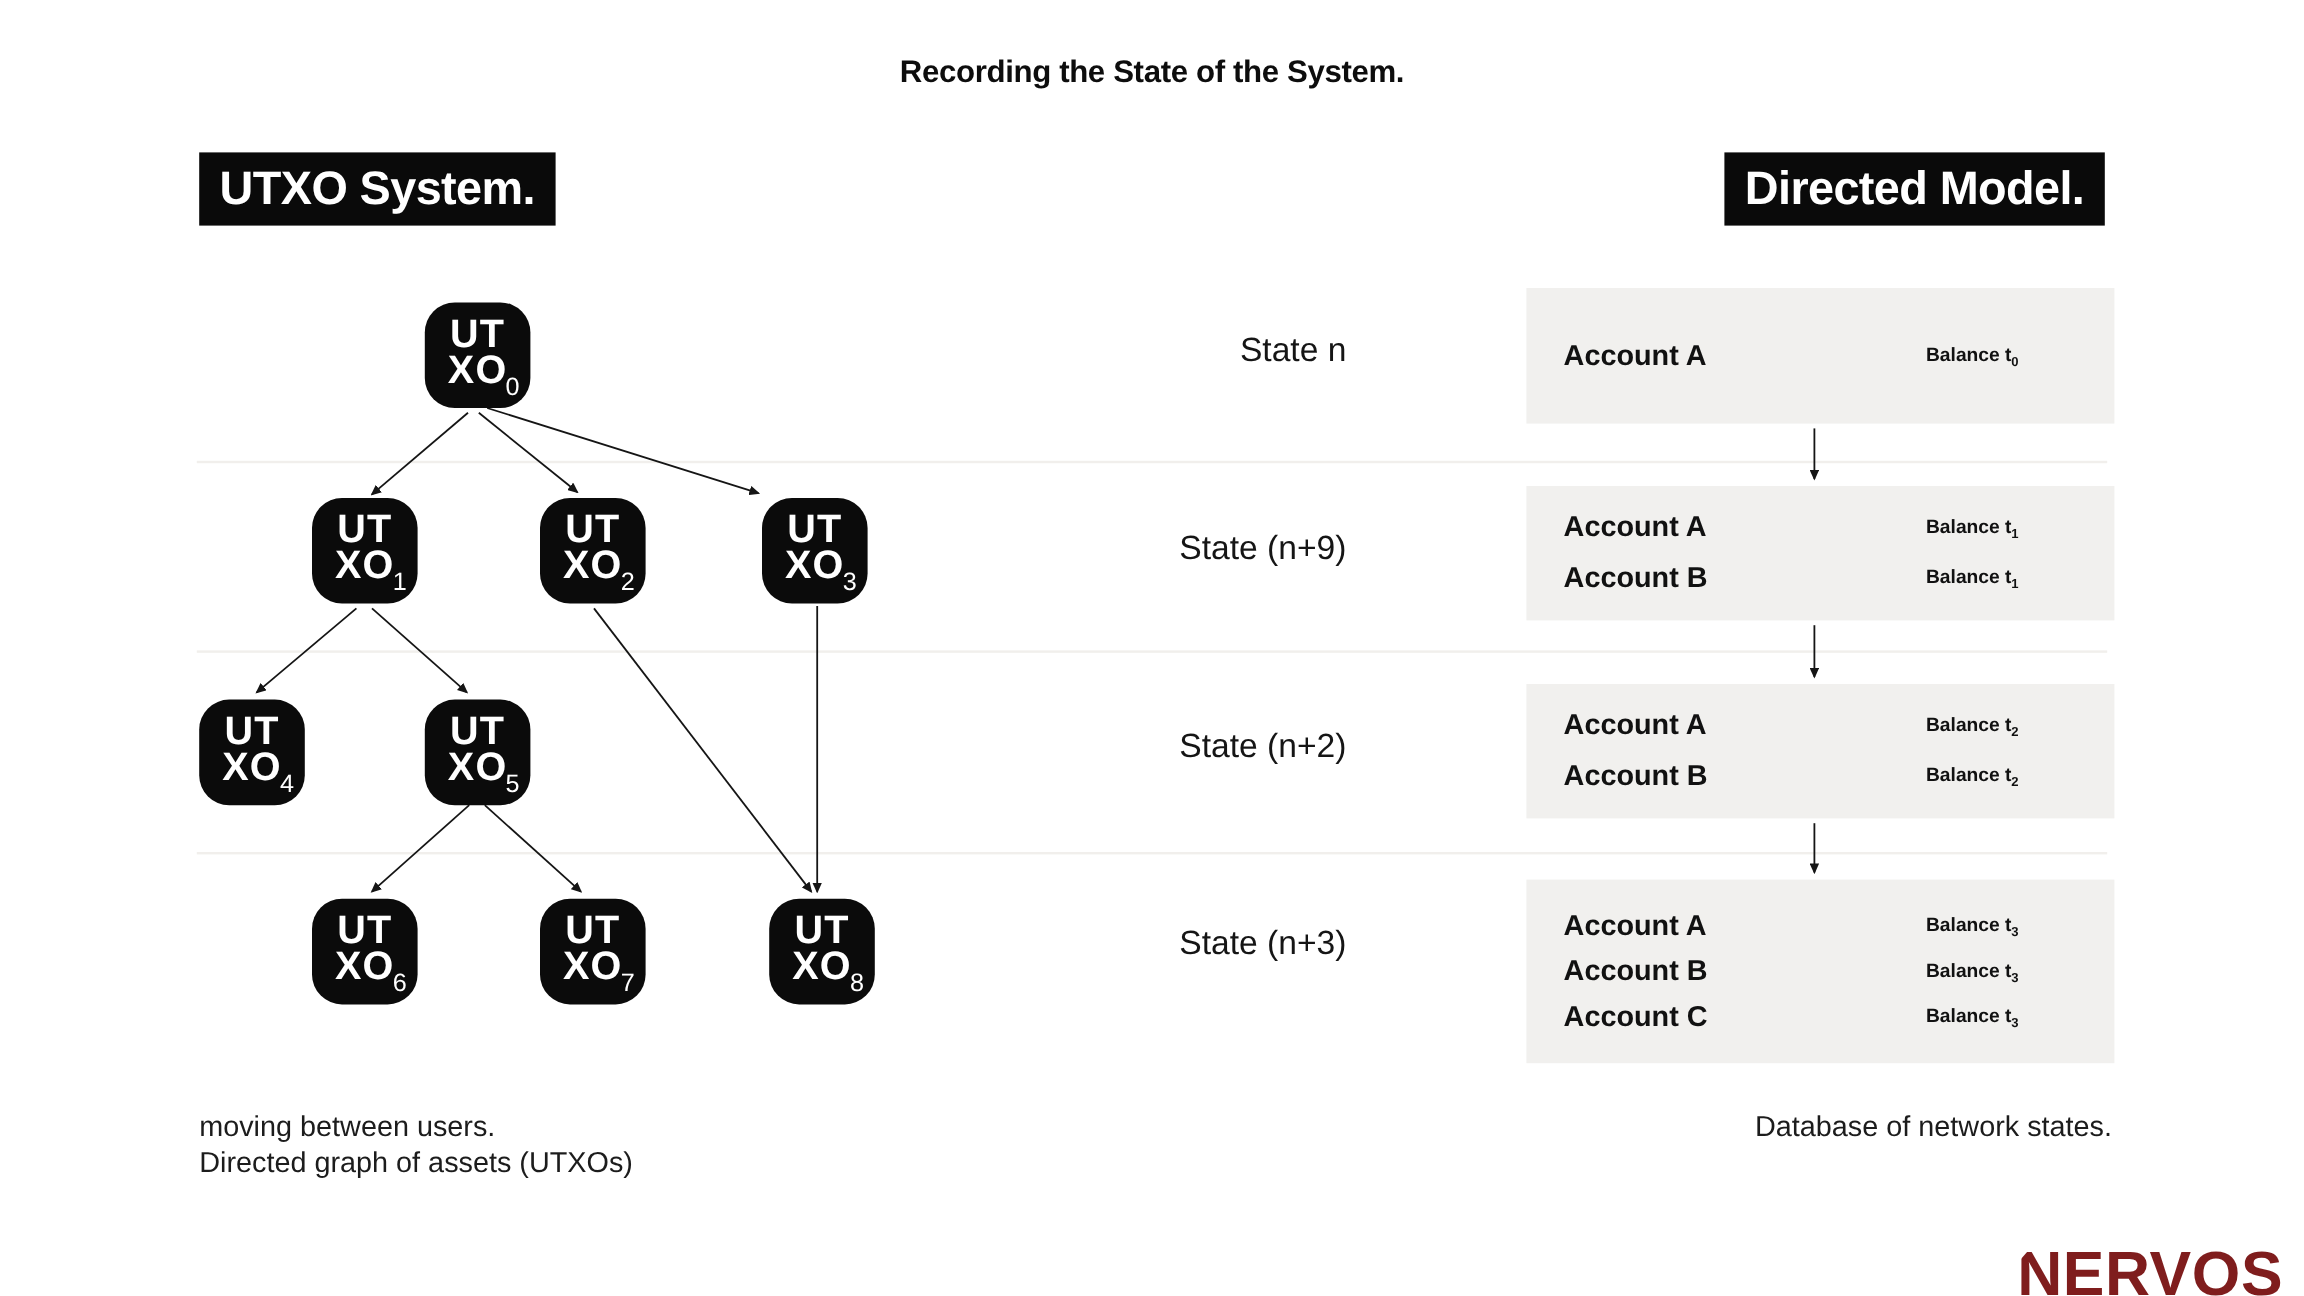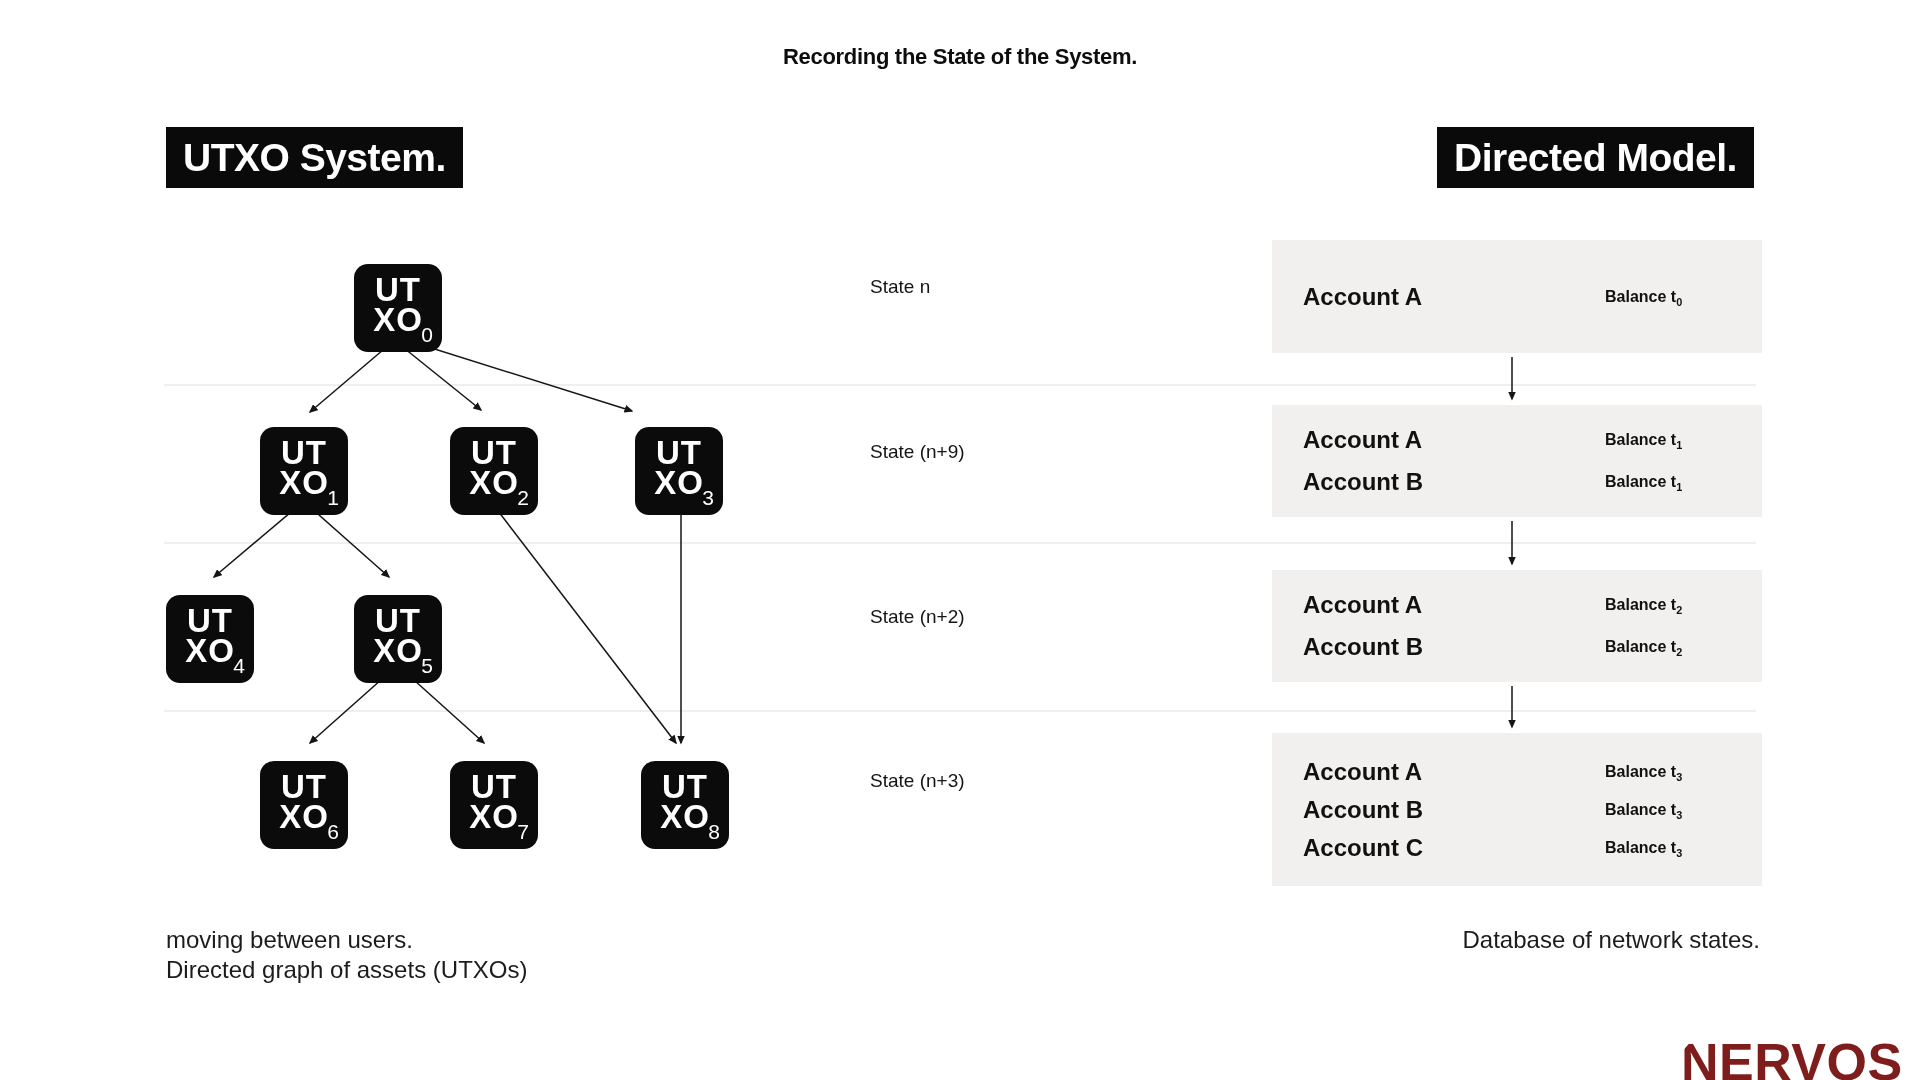--- a/index.html
+++ b/index.html
@@ -3,44 +3,44 @@
 <meta charset="utf-8">
 <style>
   * { margin:0; padding:0; box-sizing:border-box; }
   html,body { background:#ffffff; }
   .stage {
     position:relative; width:1920px; height:1080px; background:#fff;
     font-family:"Liberation Sans", sans-serif; color:#111; overflow:hidden;
   }
   .page-title {
     position:absolute; left:0; right:0; top:44px; text-align:center;
-    font-size:22px; font-weight:700; letter-spacing:-0.3px; color:#0d0d0d;
+    font-size:26px; font-weight:700; letter-spacing:-0.3px; color:#0d0d0d;
   }
   .badge {
     position:absolute; top:127px; height:61px; line-height:61px;
     background:#0a0a0a; color:#fff; font-size:39px; font-weight:700;
     padding:0 17px; letter-spacing:-0.5px; white-space:nowrap;
   }
   .badge-left { left:166px; }
   .badge-right { left:1437px; }
 
   .separator { position:absolute; left:164px; width:1592px; height:2px; background:#f1efec; }
 
   #arrow-layer { position:absolute; left:0; top:0; width:1920px; height:1080px; }
 
   .utxo-node {
     position:absolute; width:88px; height:88px; background:#0b0b0b;
-    border-radius:14px; color:#fff; text-align:center; padding-top:11px;margin-top:12px;
+    border-radius:25px; color:#fff; text-align:center; padding-top:11px;
   }
   .utxo-node .nw { display:block; font-size:33px; line-height:30px; font-weight:700; letter-spacing:1px; }
   .utxo-node .nsub { position:absolute; right:9px; bottom:5px; font-size:21px; font-weight:400; }
 
   .state-label {
-    position:absolute; left:870px; width:252px; text-align:left;
-    font-size:19px; font-weight:400; color:#151515; white-space:nowrap;
+    position:absolute; left:870px; width:252px; text-align:right;
+    font-size:28px; font-weight:400; color:#151515; white-space:nowrap;
   }
 
   .account-box { position:absolute; left:1272px; width:490px; background:#f1f0ee; }
   .account-row { position:absolute; left:0; width:100%; height:30px; line-height:30px; }
   .account-row .acct { position:absolute; left:31px; font-size:24px; font-weight:700; color:#111; }
   .account-row .bal  { position:absolute; left:333px; font-size:16px; font-weight:700; color:#111; }
   .account-row sub { font-size:0.68em; line-height:0; }
 
   .caption { font-size:24px; font-weight:400; color:#1c1c1c; line-height:30px; }
   .caption-left { position:absolute; left:166px; top:925px; }

